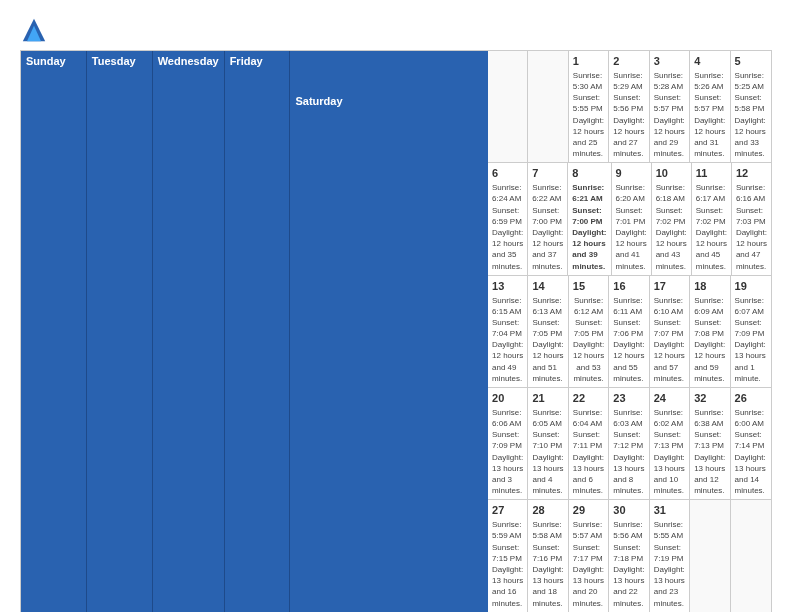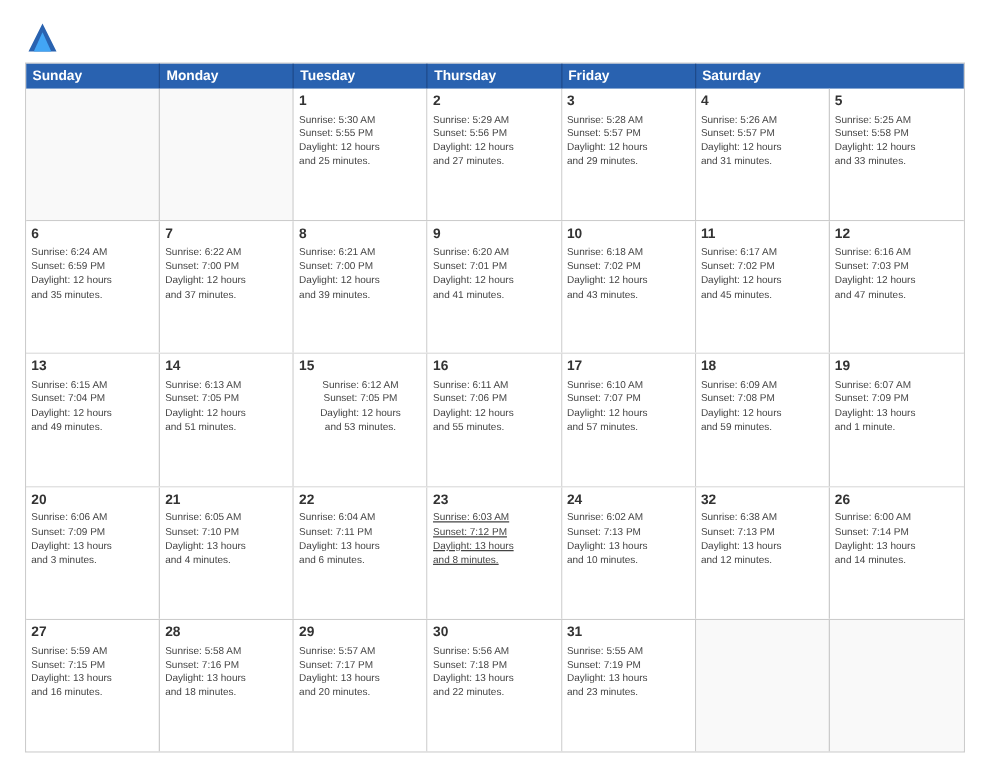--- a/index.html
+++ b/index.html
@@ -56,37 +56,37 @@
       color: #333;
       line-height: 1.1;
     }
     .location {
       font-size: 14px;
       color: #555;
     }
     .calendar {
       flex: 1;
       display: flex;
-      flex-direction: column;
+      flex-direction: row;
       border: 1px solid #ccc;
     }
     .cal-header {
       display: grid;
       grid-template-columns: repeat(7, 1fr);
       background: #2962b0;
     }
     .cal-header-cell {
       color: #fff;
       font-size: 11px;
       font-weight: bold;
       padding: 4px 5px;
       border-right: 1px solid #1e4a8a;
       text-align: left;
     }
-    .cal-header-cell:last-child { border-right: none; }
+    .cal-header-cell:last-child { border-right: none; margin-top: 40px; }
     .cal-body {
       flex: 1;
       display: flex;
       flex-direction: column;
     }
     .cal-row {
       display: grid;
       grid-template-columns: repeat(7, 1fr);
       flex: 1;
       border-bottom: 1px solid #ccc;
@@ -133,23 +133,22 @@
     </div>
     <div class="title-area">
       <div class="month-title"></div>
       <div class="location"></div>
     </div>
   </div>
 
   <div class="calendar">
     <div class="cal-header" id="cal-header">
         <div class="cal-header-cell">Sunday</div>
-        <div class="cal-header-cell">Monday</div>
         <div class="cal-header-cell">Tuesday</div>
-        <div class="cal-header-cell">Thursday</div>
+        <div class="cal-header-cell">Wednesday</div>
         <div class="cal-header-cell">Friday</div>
         <div class="cal-header-cell">Saturday</div>
       </div>
     <div class="cal-body" id="cal-body">
         <div class="cal-row">
           <div class="cal-cell empty"></div>
           <div class="cal-cell empty"></div>
           <div class="cal-cell">
             <span class="cell-day">1</span>
             <div class="cell-info" style="white-space: pre-line;">Sunrise: 5:30 AM
@@ -196,21 +195,21 @@
           </div>
           <div class="cal-cell">
             <span class="cell-day">7</span>
             <div class="cell-info" style="white-space: pre-line;">Sunrise: 6:22 AM
 Sunset: 7:00 PM
 Daylight: 12 hours
 and 37 minutes.</div>
           </div>
           <div class="cal-cell">
             <span class="cell-day">8</span>
-            <div class="cell-info" style="white-space: pre-line;">Sunrise: 6:21 AM
+            <div class="cell-info" style="white-space: pre-line; font-weight: bold;">Sunrise: 6:21 AM
 Sunset: 7:00 PM
 Daylight: 12 hours
 and 39 minutes.</div>
           </div>
           <div class="cal-cell">
             <span class="cell-day">9</span>
             <div class="cell-info" style="white-space: pre-line;">Sunrise: 6:20 AM
 Sunset: 7:01 PM
 Daylight: 12 hours
 and 41 minutes.</div>
@@ -305,21 +304,21 @@
           </div>
           <div class="cal-cell">
             <span class="cell-day">22</span>
             <div class="cell-info" style="white-space: pre-line;">Sunrise: 6:04 AM
 Sunset: 7:11 PM
 Daylight: 13 hours
 and 6 minutes.</div>
           </div>
           <div class="cal-cell">
             <span class="cell-day">23</span>
-            <div class="cell-info" style="white-space: pre-line; text-decoration: underline;">Sunrise: 6:03 AM
+            <div class="cell-info" style="white-space: pre-line;">Sunrise: 6:03 AM
 Sunset: 7:12 PM
 Daylight: 13 hours
 and 8 minutes.</div>
           </div>
           <div class="cal-cell">
             <span class="cell-day">24</span>
             <div class="cell-info" style="white-space: pre-line;">Sunrise: 6:02 AM
 Sunset: 7:13 PM
 Daylight: 13 hours
 and 10 minutes.</div>

